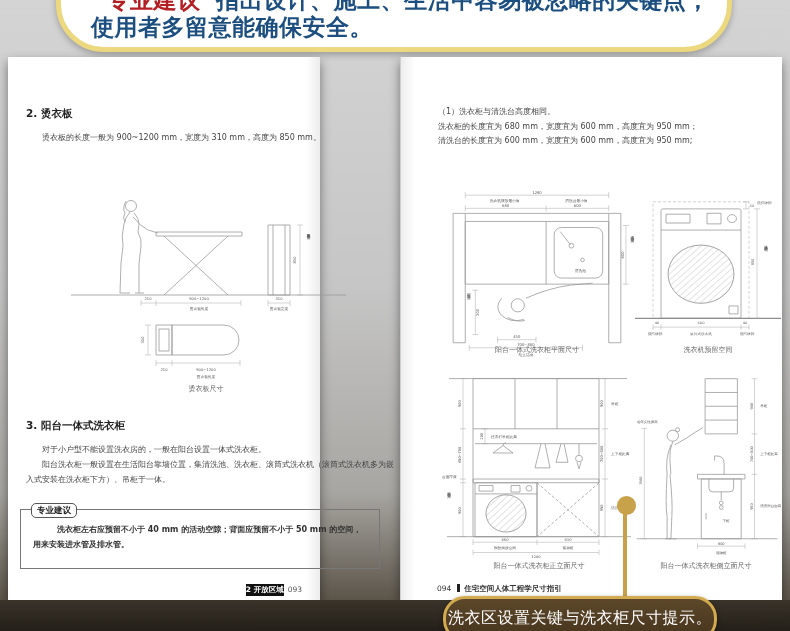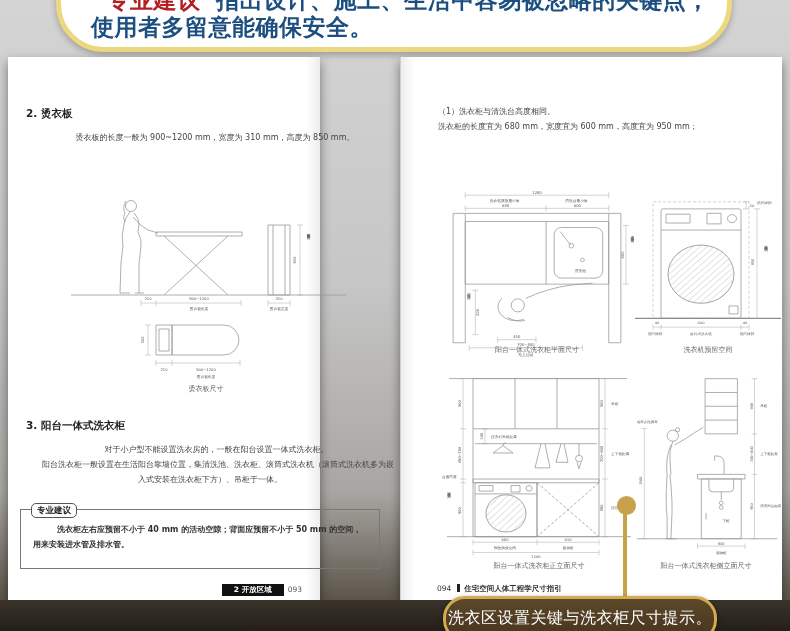--- a/index.html
+++ b/index.html
@@ -14,30 +14,30 @@
     padding:38px 0 0 30px;box-sizing:border-box;}
   .banner .l1,.banner .l2{font-size:23px;font-weight:bold;color:#1c4e80;line-height:27px;letter-spacing:.5px;
     text-shadow:1px 1px 0 #fff;}
   .banner .red{color:#b41f24;}
   
   .page{position:absolute;top:57px;height:543px;background:#ffffff;box-shadow:0 5px 10px rgba(0,0,0,.45);}
   #page-left{left:8px;width:312px;background:linear-gradient(270deg,#ececec 0px,#ffffff 14px);}
   #page-right{left:400px;width:381px;border-left:1px solid #cfcfcf;background:linear-gradient(90deg,#ededed 0px,#ffffff 14px);}
   .hd{position:absolute;font-size:10.5px;font-weight:bold;color:#222;}
   .bd{position:absolute;font-size:8px;color:#444;line-height:14.5px;}
-  .indent{text-indent:2em;text-align:center;}
+  .indent{text-indent:2em;}
   .cap{position:absolute;font-size:7px;color:#666;text-align:center;}
   
   .advice{position:absolute;left:12px;top:452px;width:358px;height:58px;border:1px solid #777;}
   .advice .tab{position:absolute;top:-7px;left:10px;background:#fff;border:1px solid #555;border-radius:5px;
     padding:0 5px;font-size:8.5px;font-weight:bold;color:#222;line-height:13px;}
   .advice .txt{margin:12px 12px 0 12px;font-size:8px;color:#333;line-height:15px;text-indent:3em;font-weight:bold;}
   
   .lp-footer{position:absolute;top:527px;right:18px;font-size:7.5px;color:#555;}
-  .lp-footer .blk{display:inline-block;background:#111;color:#fff;font-weight:bold;padding:1px 12px;margin-right:4px;}
+  .lp-footer .blk{display:inline-block;background:#111;color:#fff;font-weight:bold;padding:1px 0;margin-right:4px;}
   .rp-footer{position:absolute;top:527px;left:36px;font-size:7.5px;color:#333;}
   .rp-footer .bar{display:inline-block;width:3px;height:8px;background:#222;margin:0 4px -1px 6px;}
   .rp-footer .book{font-weight:bold;margin-top:24px;}
   
   .bottom-strip{position:absolute;left:0;top:600px;width:790px;height:31px;
     background:linear-gradient(180deg,#39332a,#241f18);}
   .gold-line{position:absolute;left:623px;top:505px;width:4px;height:108px;background:#c8a24a;}
   .gold-dot{position:absolute;left:617px;top:496px;width:19px;height:19px;border-radius:50%;background:#c8a24a;}
   .tip-badge{position:absolute;left:443px;top:596px;width:274px;height:46px;box-sizing:border-box;
     background:linear-gradient(180deg,#5c4729,#46341d);border:3px solid #d2ab50;border-radius:22px;
@@ -115,20 +115,21 @@
 
   <div class="lp-footer">
     <span class="blk">2 开放区域</span><span>093</span>
   </div>
 </div>
 
 <div class="page" id="page-right">
   <div class="bd" style="left:37px;top:48px;width:335px;">
     <div>（1）洗衣柜与清洗台高度相同。</div>
     <div>洗衣柜的长度宜为 680 mm，宽度宜为 600 mm，高度宜为 950 mm；</div>
+    <div>清洗台的长度宜为 600 mm，宽度宜为 600 mm，高度宜为 950 mm;</div>
   </div>
 
   <svg style="left:40px;top:130px;" width="192" height="170" viewBox="0 0 190 168">
     <path class="dl" d="M24,8 h142 M24,5 v6 M166,5 v6"></path>
     <text class="dts" x="95" y="6.5">1280</text>
     <text class="dts" x="63" y="15">洗衣机摆放最小值</text>
     <text class="dts" x="134" y="15">清洗台最小值</text>
     <path class="dl" d="M24,21 h142 M24,18 v6 M104,18 v6 M166,18 v6"></path>
     <text class="dts" x="64" y="19.5">680</text>
     <text class="dts" x="135" y="19.5">600</text>

